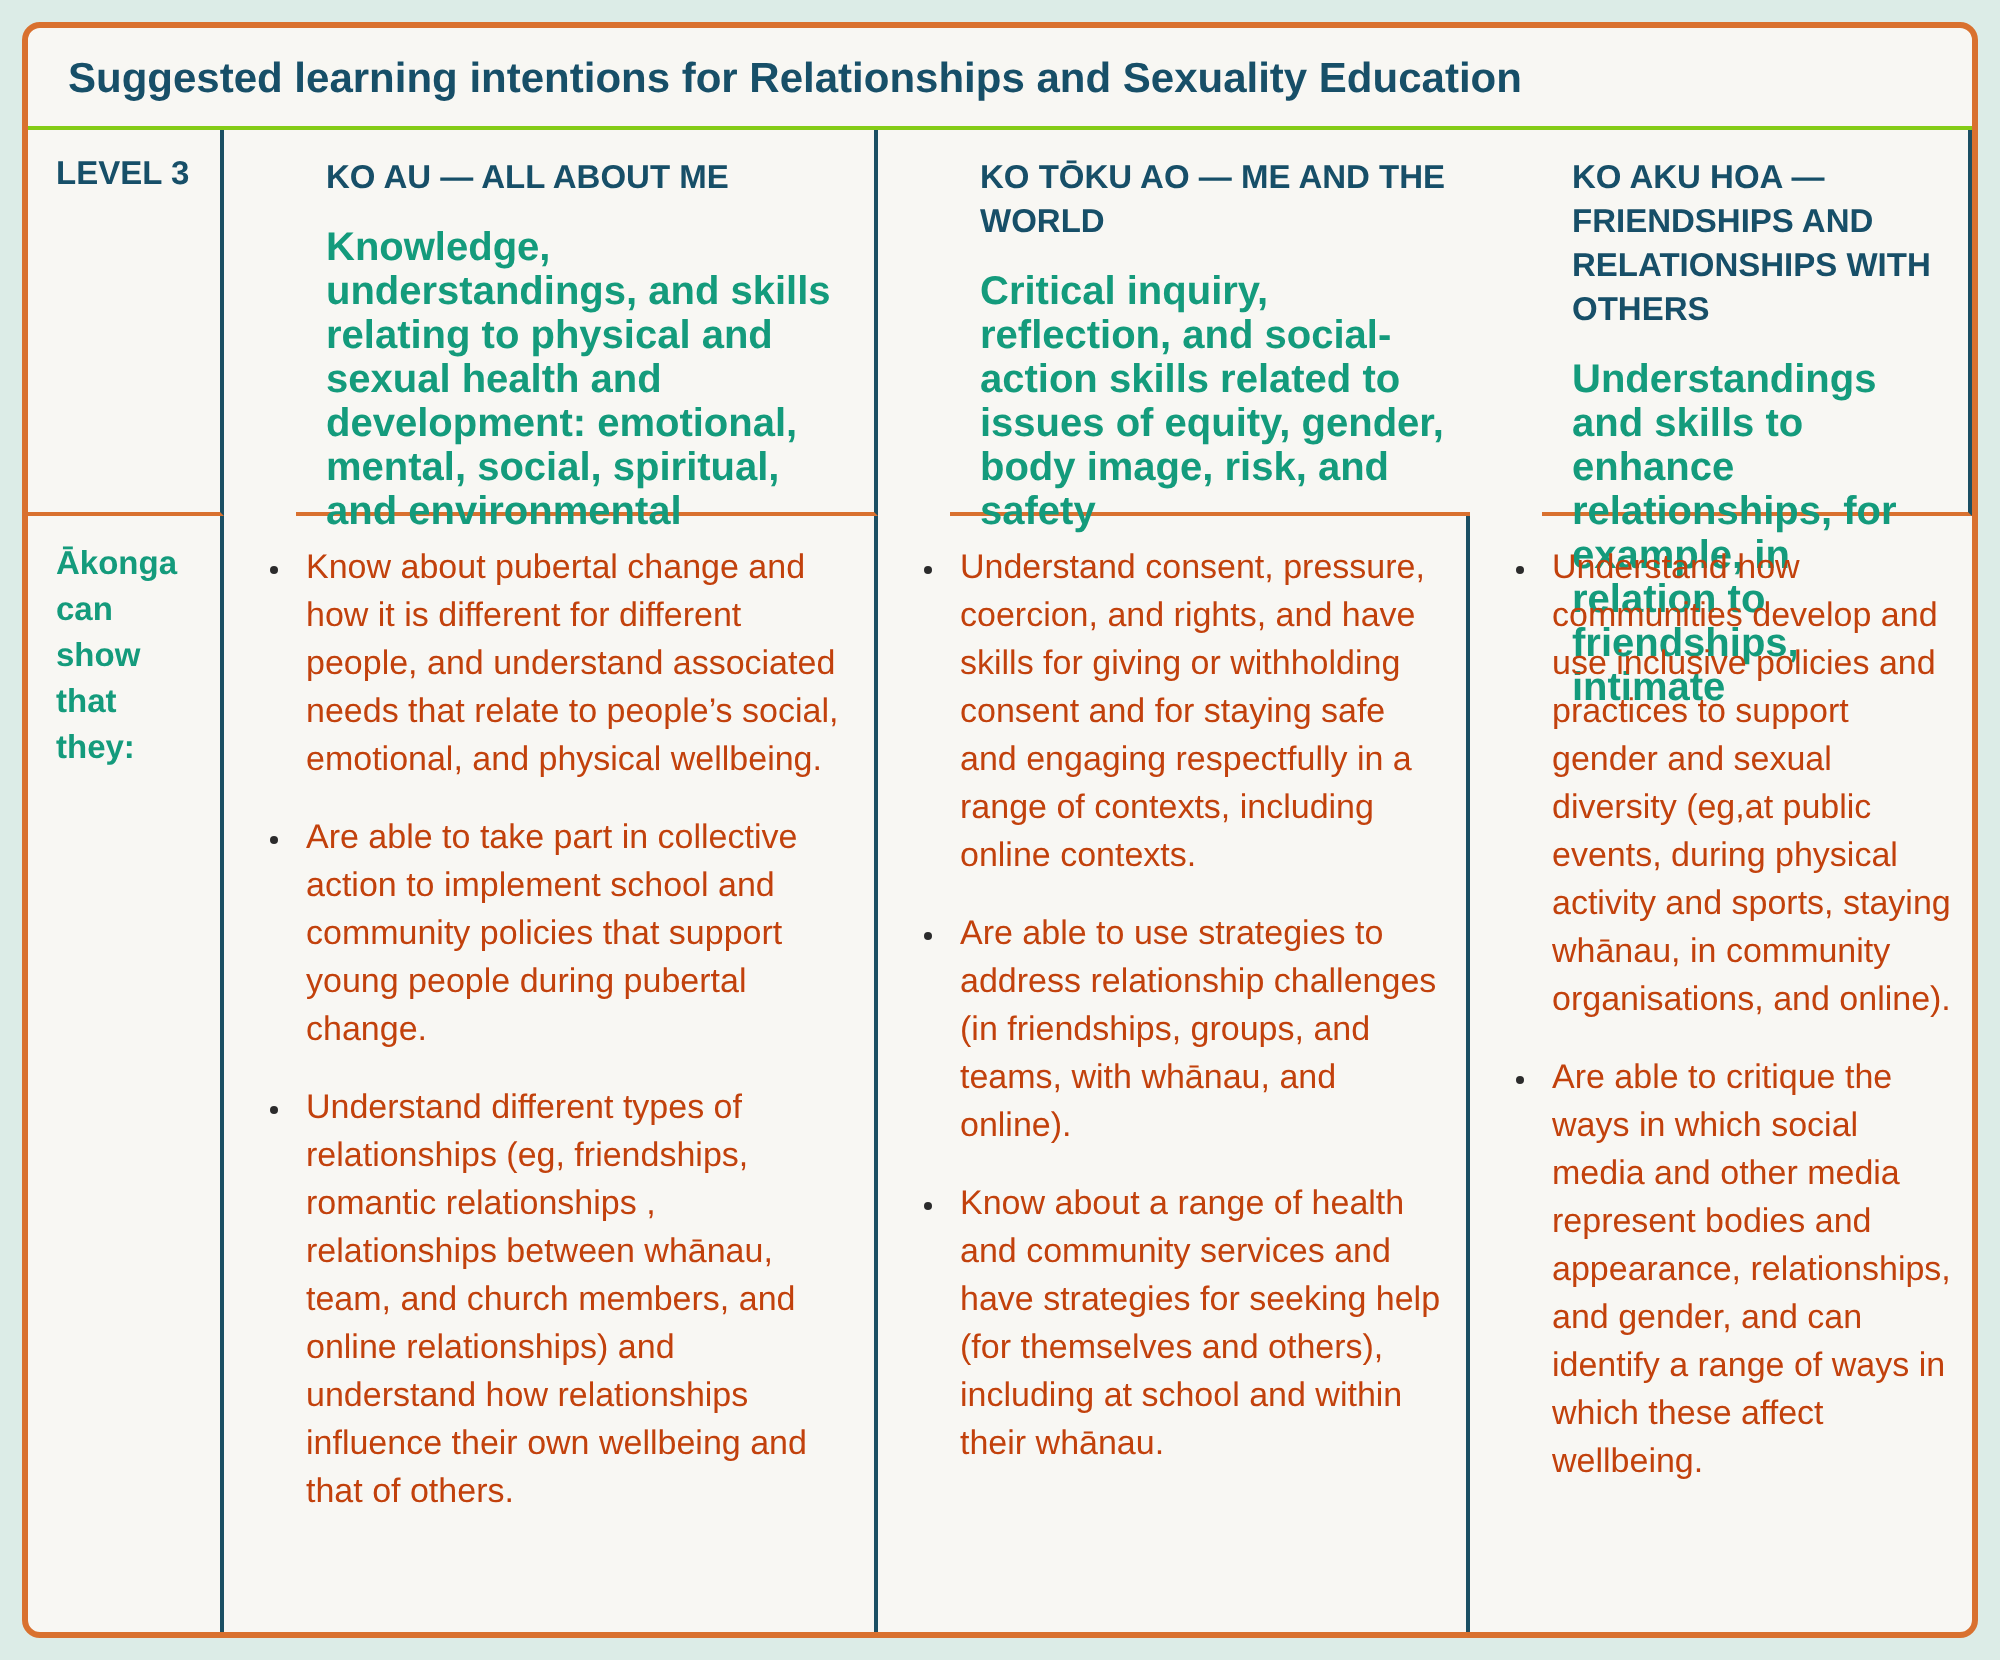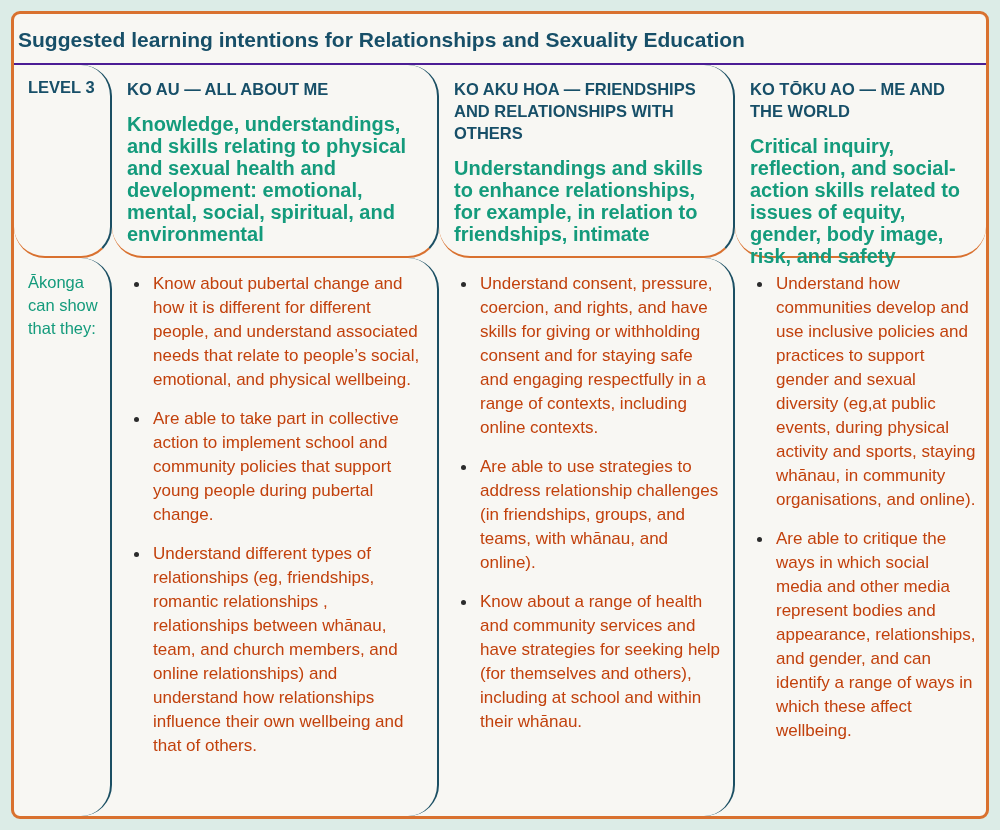--- a/index.html
+++ b/index.html
@@ -12,55 +12,56 @@
   }
   .panel{
     position:absolute;left:11px;top:11px;right:11px;bottom:11px;
     background:#f8f7f3;
     border:3px solid #d9712f;
     border-radius:9px;
     overflow:hidden;
     display:flex;flex-direction:column;
   }
   .title-block{
-    padding:10px 18px 8px 4px;
-    border-bottom:2px solid #4c1d95;
+    padding:10px 18px 8px 20px;
+    border-bottom:2px solid #84cc16;
     color:#174f68;
     font-weight:bold;
     font-size:21px;
     line-height:31px;
     flex:0 0 auto;
   }
   .grid{
     flex:1 1 auto;
     display:grid;
     grid-template-columns:98px 327px 296px 1fr;
     grid-template-rows:193px 1fr;
   }
-  .cell{box-sizing:border-box;border-radius:31px;}
+  .cell{box-sizing:border-box;}
   .v-border{border-right:2px solid #1b4f63;}
   .h-border{border-bottom:2px solid #d9712f;}
   .level-cell{
     padding:13px 8px 0 14px;
     color:#174f68;font-weight:bold;font-size:16.5px;
   }
   .head-cell{
     padding:13px 12px 2px 15px;
+    margin-left:36px;
   }
   .head-title{
     color:#174f68;font-weight:bold;font-size:16.5px;line-height:22px;
     margin:0 0 0 0;
   }
   .head-sub{
     color:#149b7c;font-weight:bold;font-size:20px;line-height:22px;
     margin:13px 0 0 0;
   }
   .label-cell{
     padding:13px 8px 0 14px;
-    color:#149b7c;font-weight:normal;font-size:16.5px;line-height:23px;
+    color:#149b7c;font-weight:bold;font-size:16.5px;line-height:23px;
   }
   .body-cell{
     padding:14px 10px 0 14px;
     color:#c2410c;font-size:17px;line-height:24px;
   }
   ul.bullets{
     margin:0;padding:0 0 0 24px;list-style:disc outside;
   }
   ul.bullets li{
     margin:0 0 15px 0;
@@ -81,28 +82,28 @@
 
     <div class="cell v-border h-border level-cell">
       <span>LEVEL 3</span>
     </div>
 
     <div class="cell v-border h-border head-cell">
       <div class="head-title">KO AU — ALL ABOUT ME</div>
       <div class="head-sub">Knowledge, understandings, and skills relating to physical and sexual health and development: emotional, mental, social, spiritual, and environmental</div>
     </div>
 
+    <div class="cell h-border head-cell">
+      <div class="head-title">KO TŌKU AO — ME AND THE WORLD</div>
+      <div class="head-sub">Critical inquiry, reflection, and social-action skills related to issues of equity, gender, body image, risk, and safety</div>
+    </div>
+
     <div class="cell v-border h-border head-cell">
       <div class="head-title">KO AKU HOA — FRIENDSHIPS AND RELATIONSHIPS WITH OTHERS</div>
       <div class="head-sub">Understandings and skills to enhance relationships, for example, in relation to friendships, intimate</div>
-    </div>
-
-    <div class="cell h-border head-cell">
-      <div class="head-title">KO TŌKU AO — ME AND THE WORLD</div>
-      <div class="head-sub">Critical inquiry, reflection, and social-action skills related to issues of equity, gender, body image, risk, and safety</div>
     </div>
 
     <div class="cell v-border label-cell">
       <span>Ākonga can show that they:</span>
     </div>
 
     <div class="cell v-border body-cell">
       <ul class="bullets">
         <li>Know about pubertal change and how it is different for different people, and understand associated needs that relate to people’s social, emotional, and physical wellbeing.</li>
         <li>Are able to take part in collective action to implement school and community policies that support young people during pubertal change.</li>

